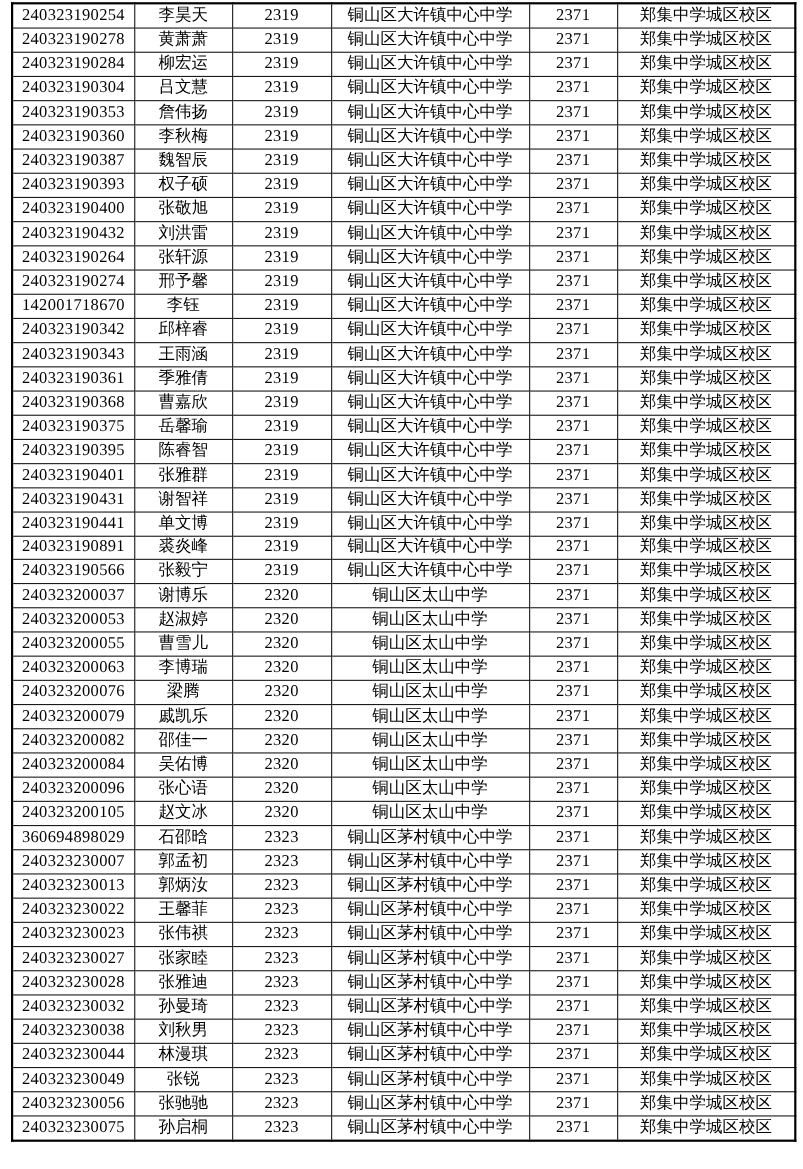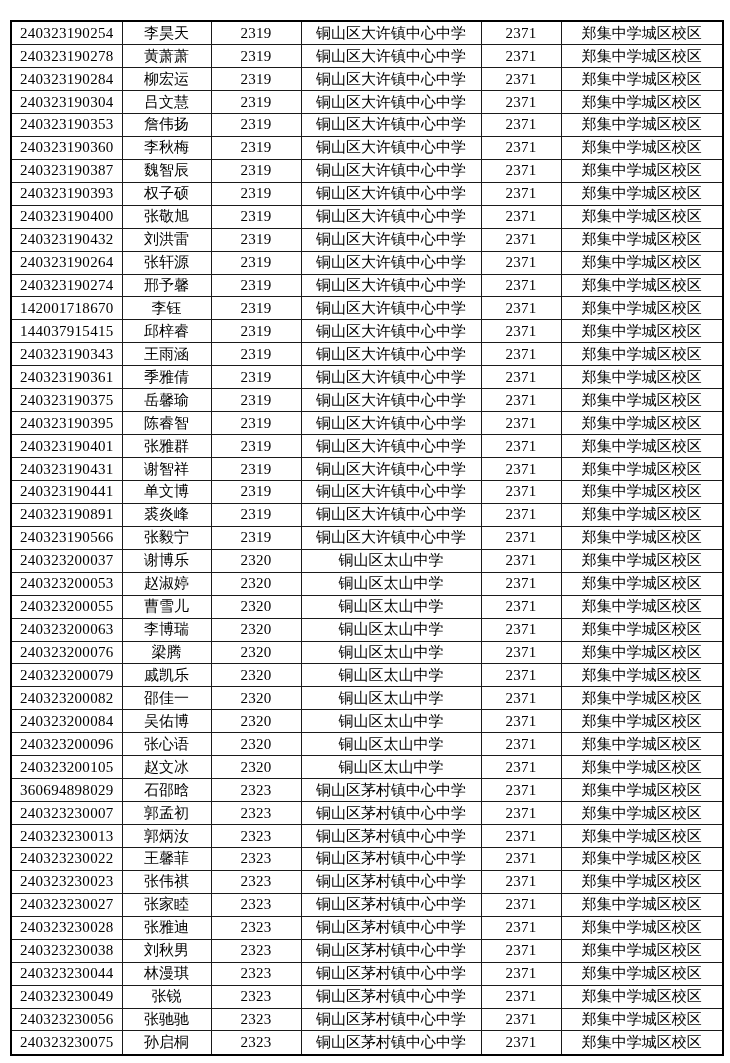--- a/index.html
+++ b/index.html
@@ -10,21 +10,21 @@
   body {
     width: 730px;
     height: 1063px;
     position: relative;
     font-family: "Liberation Serif", "DejaVu Serif", serif;
     color: #000000;
   }
   .roster-table {
     position: absolute;
     left: 10px;
-    top: 20px;
+    top: 2px;
     width: 712px;
     height: 1036px;
     border-collapse: collapse;
     table-layout: fixed;
     border: 2px solid #000000;
   }
   .roster-table td {
     border: 1px solid #1a1a1a;
     text-align: center;
     vertical-align: middle;
@@ -156,21 +156,21 @@
       </tr>
       <tr>
         <td class="num">142001718670</td>
         <td>李钰</td>
         <td class="num">2319</td>
         <td>铜山区大许镇中心中学</td>
         <td class="num">2371</td>
         <td>郑集中学城区校区</td>
       </tr>
       <tr>
-        <td class="num">144037915415</td>
+        <td class="num">240323190342</td>
         <td>邱梓睿</td>
         <td class="num">2319</td>
         <td>铜山区大许镇中心中学</td>
         <td class="num">2371</td>
         <td>郑集中学城区校区</td>
       </tr>
       <tr>
         <td class="num">240323190343</td>
         <td>王雨涵</td>
         <td class="num">2319</td>
@@ -180,20 +180,28 @@
       </tr>
       <tr>
         <td class="num">240323190361</td>
         <td>季雅倩</td>
         <td class="num">2319</td>
         <td>铜山区大许镇中心中学</td>
         <td class="num">2371</td>
         <td>郑集中学城区校区</td>
       </tr>
       <tr>
+        <td class="num">240323190368</td>
+        <td>曹嘉欣</td>
+        <td class="num">2319</td>
+        <td>铜山区大许镇中心中学</td>
+        <td class="num">2371</td>
+        <td>郑集中学城区校区</td>
+      </tr>
+      <tr>
         <td class="num">240323190375</td>
         <td>岳馨瑜</td>
         <td class="num">2319</td>
         <td>铜山区大许镇中心中学</td>
         <td class="num">2371</td>
         <td>郑集中学城区校区</td>
       </tr>
       <tr>
         <td class="num">240323190395</td>
         <td>陈睿智</td>
@@ -366,20 +374,28 @@
         <td class="num">240323230027</td>
         <td>张家睦</td>
         <td class="num">2323</td>
         <td>铜山区茅村镇中心中学</td>
         <td class="num">2371</td>
         <td>郑集中学城区校区</td>
       </tr>
       <tr>
         <td class="num">240323230028</td>
         <td>张雅迪</td>
+        <td class="num">2323</td>
+        <td>铜山区茅村镇中心中学</td>
+        <td class="num">2371</td>
+        <td>郑集中学城区校区</td>
+      </tr>
+      <tr>
+        <td class="num">240323230032</td>
+        <td>孙曼琦</td>
         <td class="num">2323</td>
         <td>铜山区茅村镇中心中学</td>
         <td class="num">2371</td>
         <td>郑集中学城区校区</td>
       </tr>
       <tr>
         <td class="num">240323230038</td>
         <td>刘秋男</td>
         <td class="num">2323</td>
         <td>铜山区茅村镇中心中学</td>

